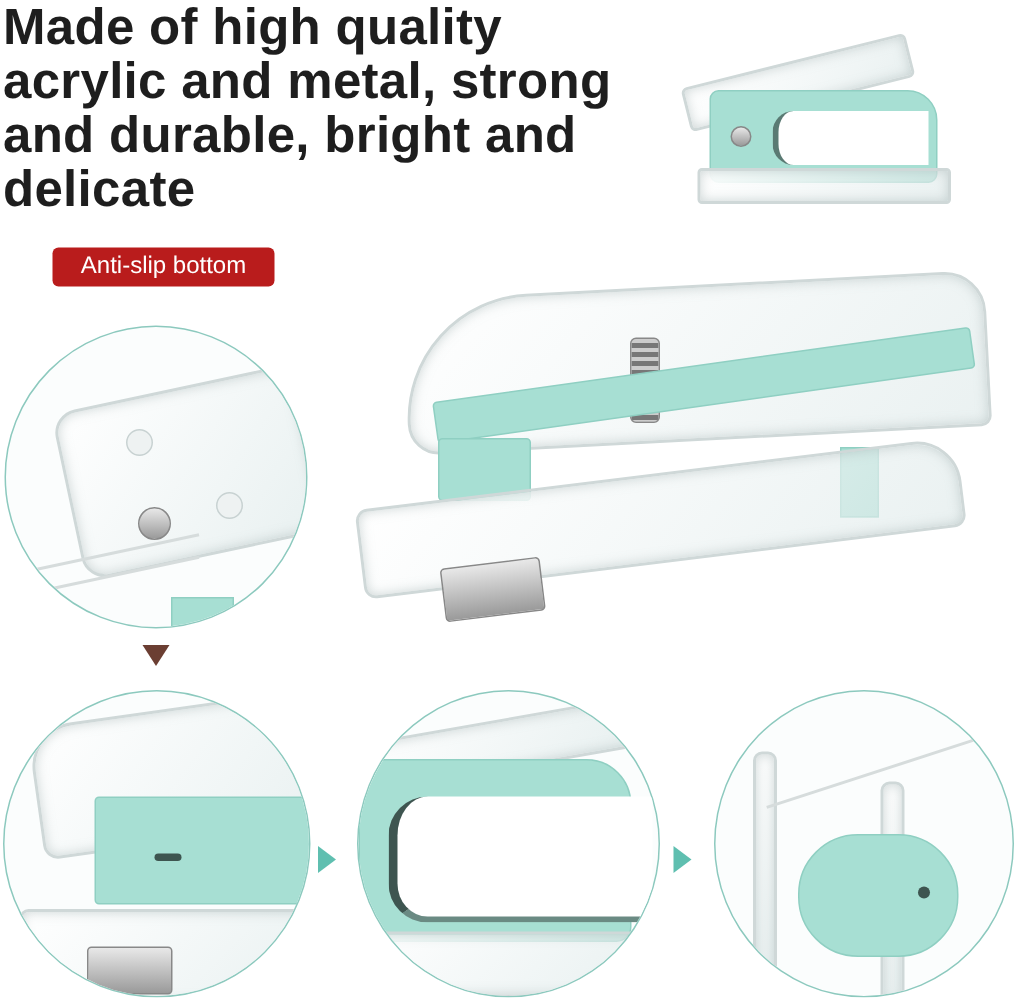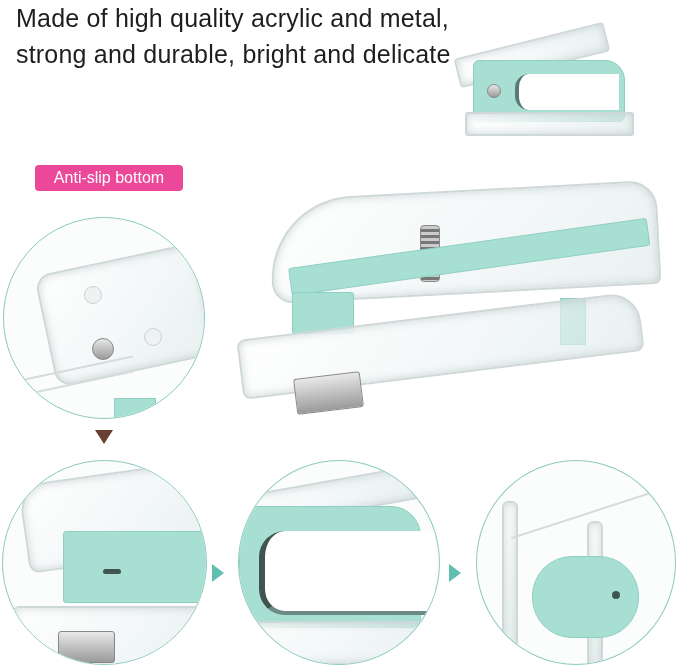--- a/index.html
+++ b/index.html
@@ -1,18 +1,18 @@
 <!DOCTYPE html>
 <html><head>
 <meta charset="utf-8">
 <style>
   html,body{margin:0;padding:0;background:#fff;}
   body{width:679px;height:665px;position:relative;overflow:hidden;font-family:"Liberation Sans","DejaVu Sans",sans-serif;}
-  .headline{position:absolute;left:16px;top:0;width:440px;font-size:25px;line-height:36px;color:#1e1e1e;font-weight:400;letter-spacing:0.2px;}
-  .badge{position:absolute;left:35px;top:165px;width:148px;height:26px;background:#ec4899;border-radius:4px;color:#fff;font-size:16px;line-height:26px;text-align:center;}
+  .headline{position:absolute;left:2px;top:0;width:440px;font-size:34px;line-height:36px;color:#1e1e1e;font-weight:700;letter-spacing:0.2px;}
+  .badge{position:absolute;left:35px;top:165px;width:148px;height:26px;background:#b91c1c;border-radius:4px;color:#fff;font-size:16px;line-height:26px;text-align:center;}
   .circle{position:absolute;border:1.5px solid #8cc9be;border-radius:50%;overflow:hidden;background:#fbfdfd;box-sizing:border-box;}
   .arrow-down{position:absolute;left:95px;top:430px;width:0;height:0;border-left:9px solid transparent;border-right:9px solid transparent;border-top:14px solid #6b3e32;}
   .arrow-right{position:absolute;width:0;height:0;border-top:9px solid transparent;border-bottom:9px solid transparent;border-left:12px solid #5fbfb0;}
   .acrylic{position:absolute;background:linear-gradient(135deg,rgba(255,255,255,.95),rgba(220,232,232,.6));border:2px solid #cfd8d8;box-shadow:inset 0 0 8px rgba(160,175,175,.5);}
   .mint{position:absolute;background:#a7dfd3;border:1px solid #8fcfc2;}
   .metal{position:absolute;background:linear-gradient(180deg,#e8e8e8,#9a9a9a);border:1px solid #888;}
   .dark{position:absolute;background:#3e5550;}
   .line{position:absolute;height:2px;background:#d6dcdc;}
 </style>
 </head>

